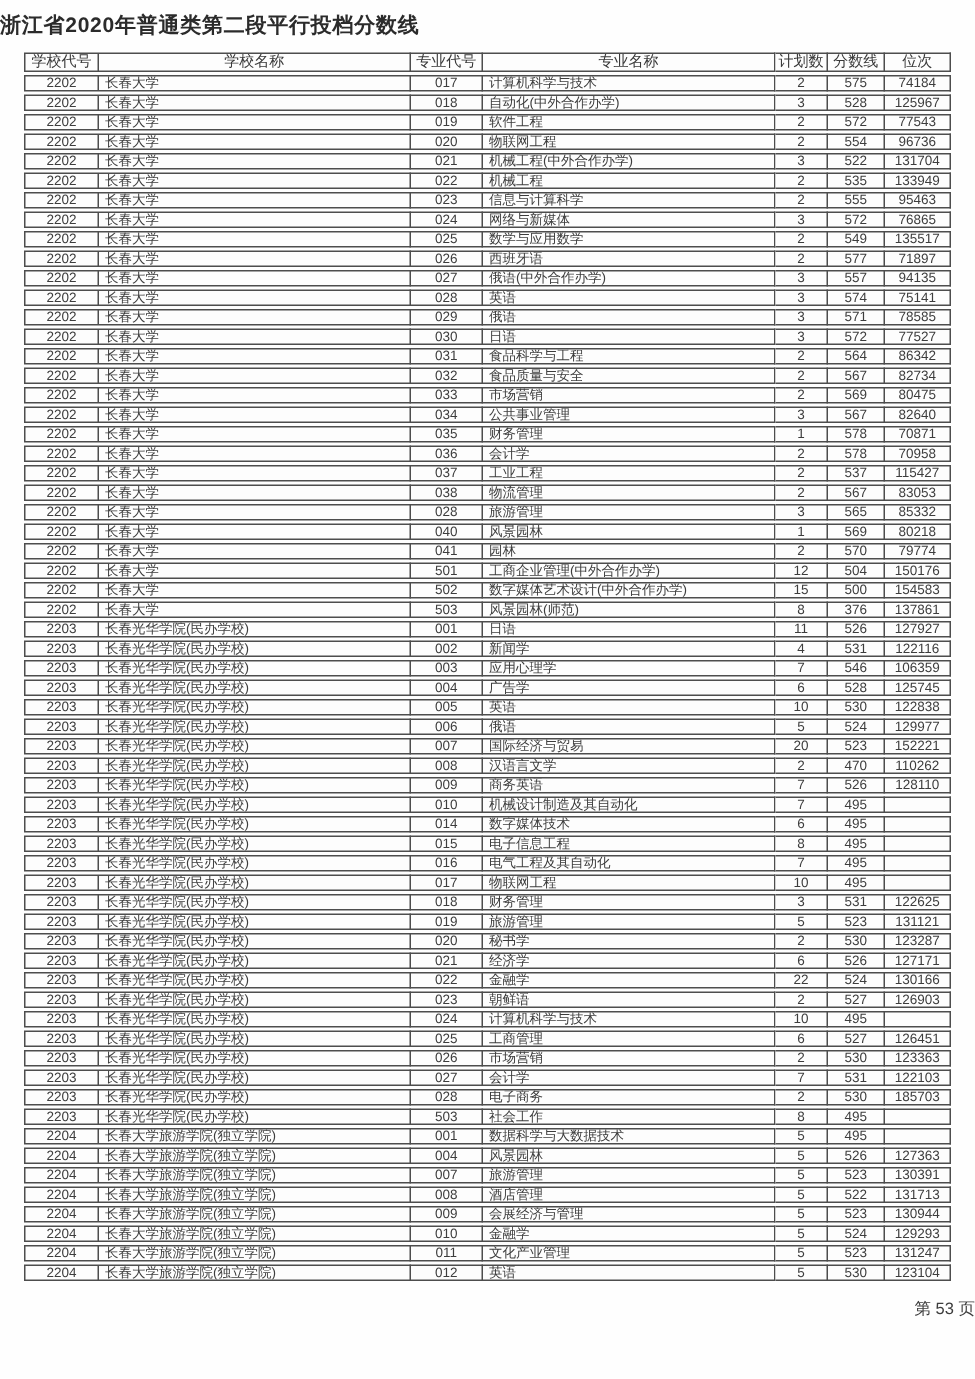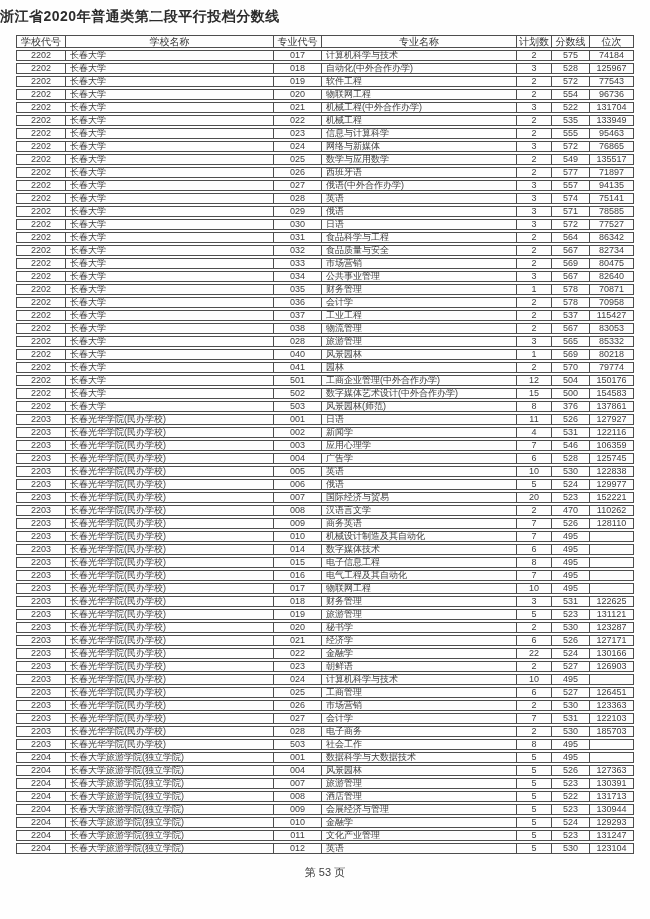--- a/index.html
+++ b/index.html
@@ -61,21 +61,21 @@
     line-height: 11px;
     font-size: 10px;
     color: #383838;
   }
   table.scores td.c1,
   table.scores td.c3 {
     text-align: left;
     padding-left: 4px;
   }
   .page-footer {
-    text-align: center;
+    text-align: right;
     font-size: 11px;
     color: #3d3d3d;
     margin-top: 9px;
   }
 </style>
 </head>
 <body>
 
 <div class="page">
   <div class="doc-title">浙江省2020年普通类第二段平行投档分数线</div>

